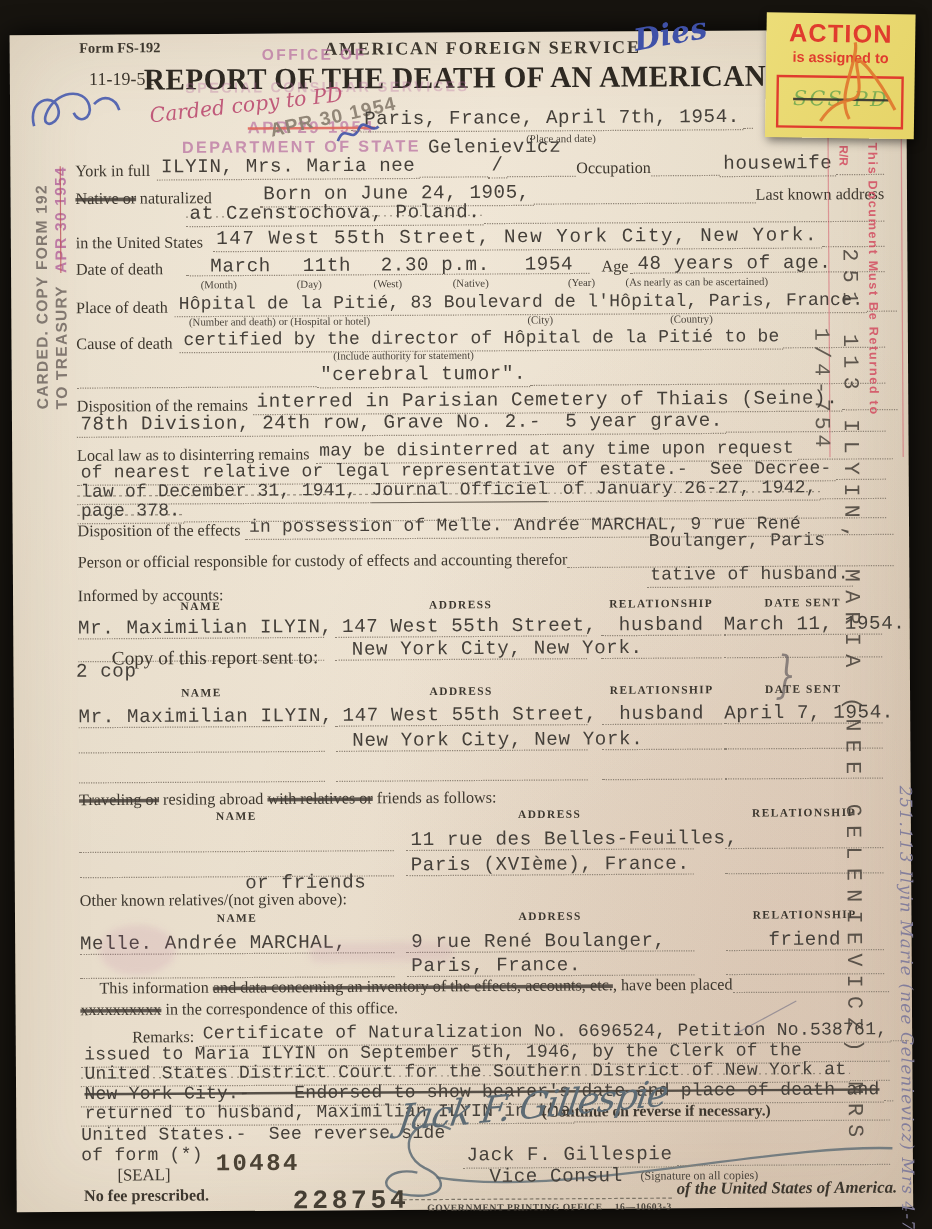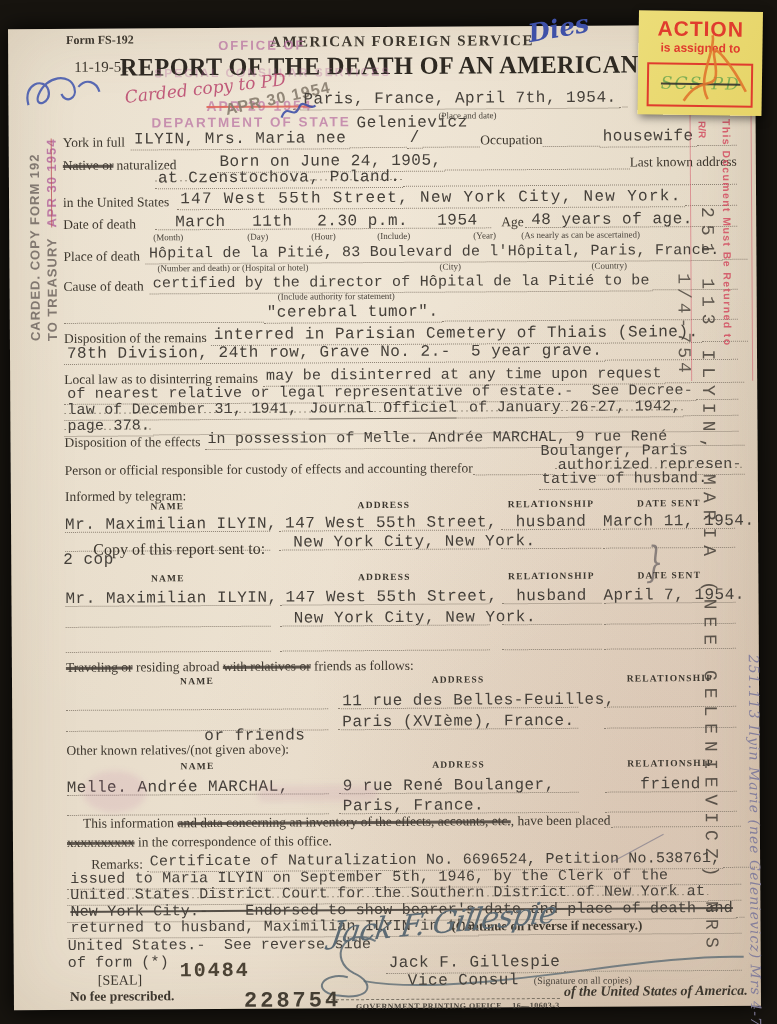--- a/index.html
+++ b/index.html
@@ -121,35 +121,35 @@
 
   <div class="abs lbl" style="left:54px;top:188px">Date of death</div>
   <div class="abs" style="left:146px;top:201px;width:336px;border-bottom:1.2px dotted #8d8274"></div>
   <div class="abs tw" style="left:166px;top:186px">March</div>
   <div class="abs tw" style="left:243px;top:186px">11th</div>
   <div class="abs tw" style="left:308px;top:186px">2.30 p.m.</div>
   <div class="abs tw" style="left:428px;top:186px">1954</div>
   <div class="abs lbl" style="left:492px;top:188px">Age</div>
   <div class="abs" style="left:516px;top:201px;width:212px;border-bottom:1.2px dotted #8d8274"></div>
   <div class="abs tw" style="left:522px;top:186px">48 years of age.</div>
-  <div class="abs sub" style="left:144px;top:204px">(Month)</div>
+  <div class="abs sub" style="left:158px;top:204px">(Month)</div>
   <div class="abs sub" style="left:238px;top:204px">(Day)</div>
-  <div class="abs sub" style="left:302px;top:204px">(Hour)</div>
-  <div class="abs sub" style="left:368px;top:204px">(Include)</div>
+  <div class="abs sub" style="left:302px;top:204px">(West)</div>
+  <div class="abs sub" style="left:368px;top:204px">(Native)</div>
   <div class="abs sub" style="left:464px;top:204px">(Year)</div>
   <div class="abs sub" style="left:512px;top:204px">(As nearly as can be ascertained)</div>
 
   <div class="row" style="left:54px;top:218px;width:684px">
     <span class="lbl">Place of death</span>
     <span class="tw s u" style="margin-left:6px">Hôpital de la Pitié, 83 Boulevard de l'Hôpital, Paris, France.</span>
     <span class="fill"></span>
   </div>
   <div class="abs sub" style="left:148px;top:235px">(Number and death) or (Hospital or hotel)</div>
   <div class="abs sub" style="left:430px;top:235px">(City)</div>
-  <div class="abs sub" style="left:582px;top:235px">(Country)</div>
+  <div class="abs sub" style="left:549px;top:235px">(Country)</div>
 
   <div class="row" style="left:54px;top:248px;width:674px">
     <span class="lbl">Cause of death</span>
     <span class="tw s u" style="margin-left:6px">certified by the director of Hôpital de la Pitié to be</span>
     <span class="fill"></span>
   </div>
   <div class="abs sub" style="left:268px;top:264px">(Include authority for statement)</div>
   <div class="row" style="left:54px;top:277px;width:674px">
     <span class="fill" style="max-width:200px"></span>
     <span class="tw u">"cerebral tumor".</span>
@@ -188,24 +188,23 @@
 
   <div class="row" style="left:54px;top:404px;width:680px">
     <span class="lbl">Disposition of the effects</span>
     <span class="tw s u" style="margin-left:4px">in possession of Melle. Andrée MARCHAL, 9 rue René</span>
     <span class="fill"></span>
   </div>
   <div class="abs tw s" style="left:530px;top:418px">Boulanger, Paris</div>
   <div class="row" style="left:54px;top:432px;width:680px">
     <span class="lbl">Person or official responsible for custody of effects and accounting therefor</span>
     <span class="fill"></span>
-    <span class="tw s u rulethru">authorized represen-</span>
   </div>
   <div class="abs tw s u" style="left:528px;top:446px">tative of husband.</div>
-  <div class="abs lbl" style="left:54px;top:460px">Informed by telegram:</div>
+  <div class="abs lbl" style="left:54px;top:460px">Informed by accounts:</div>
 
   <div class="hcell th" style="left:54px;top:473px;width:205px">NAME</div>
   <div class="hcell th" style="left:268px;top:473px;width:210px">ADDRESS</div>
   <div class="hcell th" style="left:490px;top:473px;width:100px">RELATIONSHIP</div>
   <div class="hcell th" style="left:592px;top:473px;width:132px">DATE SENT</div>
 
   <div class="cell" style="left:54px;top:486px;width:205px"><span class="tw">Mr. Maximilian ILYIN,</span></div>
   <div class="cell" style="left:268px;top:486px;width:210px"><span class="tw" style="margin-left:6px">147 West 55th Street,</span></div>
   <div class="cell ctr" style="left:490px;top:486px;width:100px"><span class="tw">husband</span></div>
   <div class="cell" style="left:592px;top:486px;width:132px"><span class="tw">March 11, 1954.</span></div>
@@ -264,21 +263,21 @@
 
   <div class="row" style="left:54px;top:787px;width:674px">
     <span class="lbl" style="margin-left:16px">This information </span>
       <span class="lbl xout">and data concerning an inventory of the effects, accounts, etc.</span>
       <span class="lbl">, have been placed</span>
     <span class="fill"></span>
   </div>
   <div class="abs" style="left:54px;top:804px;white-space:pre"><span class="lbl xout">xxxxxxxxxx</span><span class="lbl"> in the correspondence of this office.</span></div>
 
   <div class="row" style="left:54px;top:826px;width:690px">
-    <span class="lbl" style="margin-left:24px">Remarks:</span>
+    <span class="lbl" style="margin-left:43px">Remarks:</span>
     <span class="tw s u" style="margin-left:4px">Certificate of Naturalization No. 6696524, Petition No.538761,</span>
     <span class="fill"></span>
   </div>
   <div class="row" style="left:54px;top:843px;width:674px">
     <span class="tw s u">issued to Maria ILYIN on September 5th, 1946, by the Clerk of the</span>
     <span class="fill"></span>
   </div>
   <div class="row" style="left:54px;top:859px;width:674px">
     <span class="tw s u rulethru">United States District Court for the Southern District of New York at</span>
     <span class="fill"></span>

